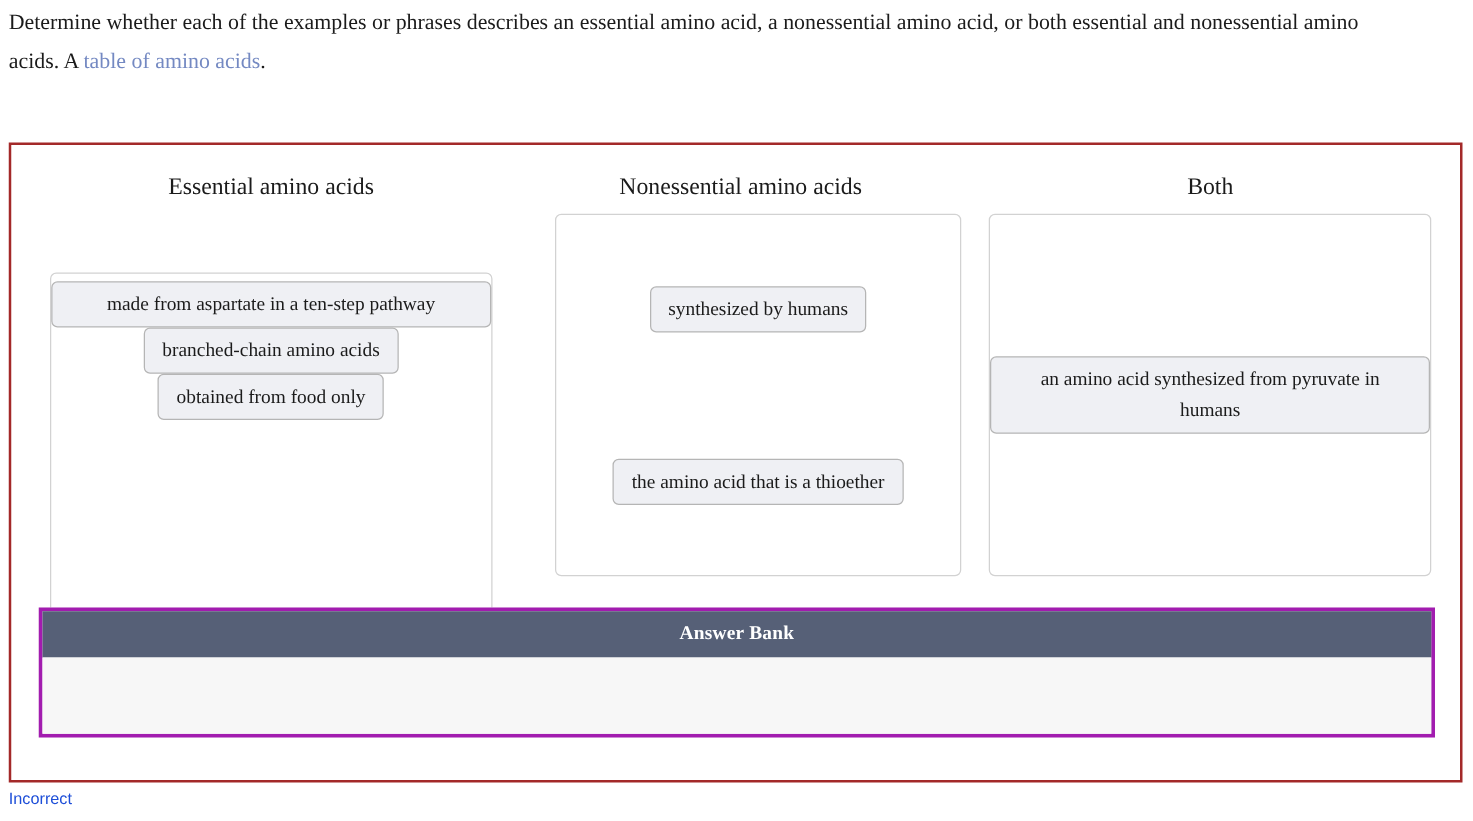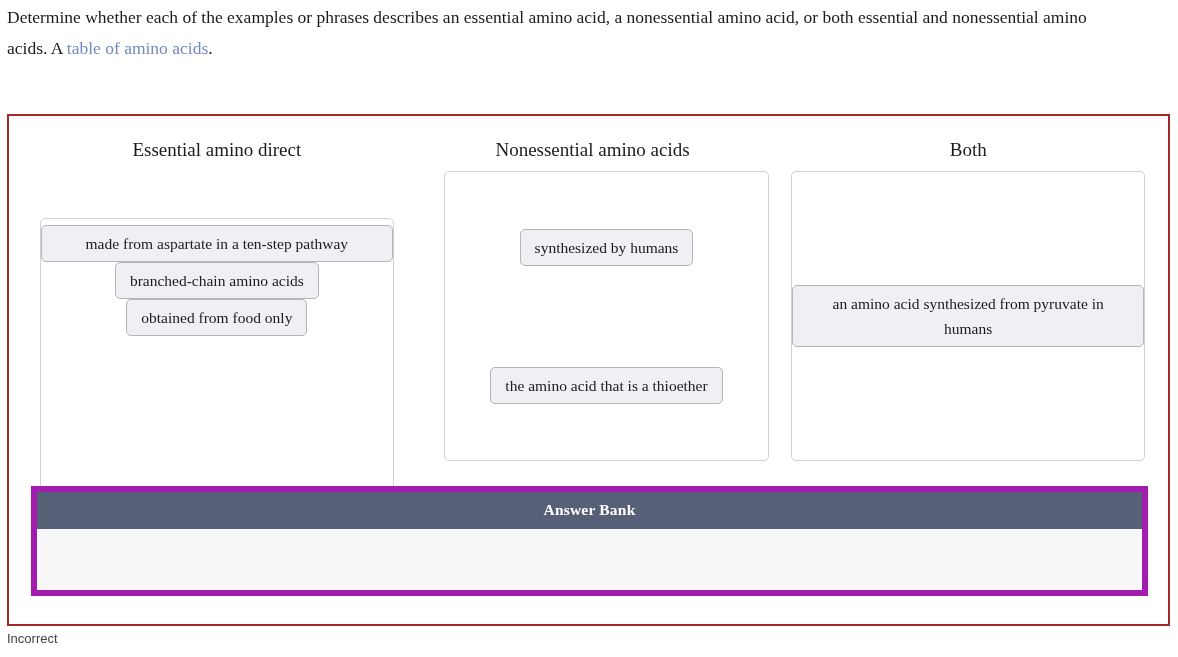--- a/index.html
+++ b/index.html
@@ -98,21 +98,21 @@
   .col-1 .dropzone { justify-content: flex-start; margin-top: 47px; }
   .col-2 .dropzone { justify-content: space-around; margin-left: 28px; }
   .col-3 .dropzone { justify-content: space-around; }
 
   
   .answer-bank {
     position: absolute;
     left: 22px;
     top: 370px;
     width: 1117px;
-    border: 6px solid #a21caf;
+    border: 3px solid #a21caf;
     box-sizing: border-box;
     background: #f7f7f7;
   }
   .answer-bank-header {
     background: #566077;
     color: #ffffff;
     font-weight: bold;
     font-size: 15.5px;
     text-align: center;
     padding: 9px 0 10px 0;
@@ -123,36 +123,36 @@
     background: #f7f7f7;
   }
 
   
   .status {
     position: absolute;
     left: 7px;
     top: 631px;
     font-family: "Liberation Sans", "DejaVu Sans", sans-serif;
     font-size: 13px;
-    color: #404040;
+    color: #1d4ed8;
   }
 </style>
 </head>
 <body>
 
 <div class="prompt">
   <span>Determine whether each of the examples or phrases describes an essential amino acid, a nonessential amino acid, or both essential and nonessential amino acids. A </span><a class="link">table of amino acids</a><span>.</span>
 </div>
 
 <div class="question-panel">
 
   <div class="columns">
 
     <div class="column col-1">
-      <div class="column-header">Essential amino direct</div>
+      <div class="column-header">Essential amino acids</div>
       <div class="dropzone">
         <div class="tile wide">made from aspartate in a ten-step pathway</div>
         <div class="tile">branched-chain amino acids</div>
         <div class="tile">obtained from food only</div>
       </div>
     </div>
 
     <div class="column col-2">
       <div class="column-header">Nonessential amino acids</div>
       <div class="dropzone">

